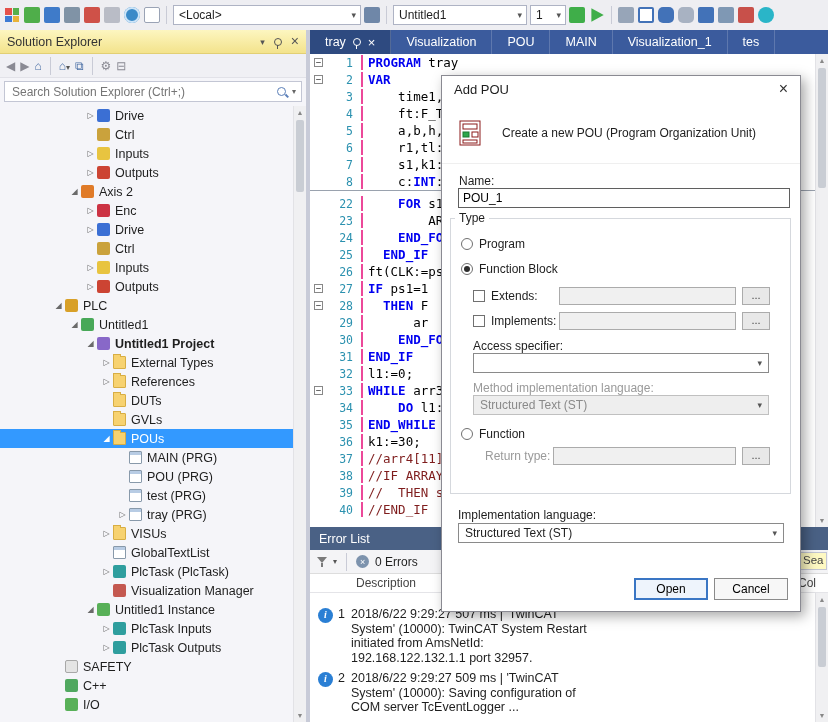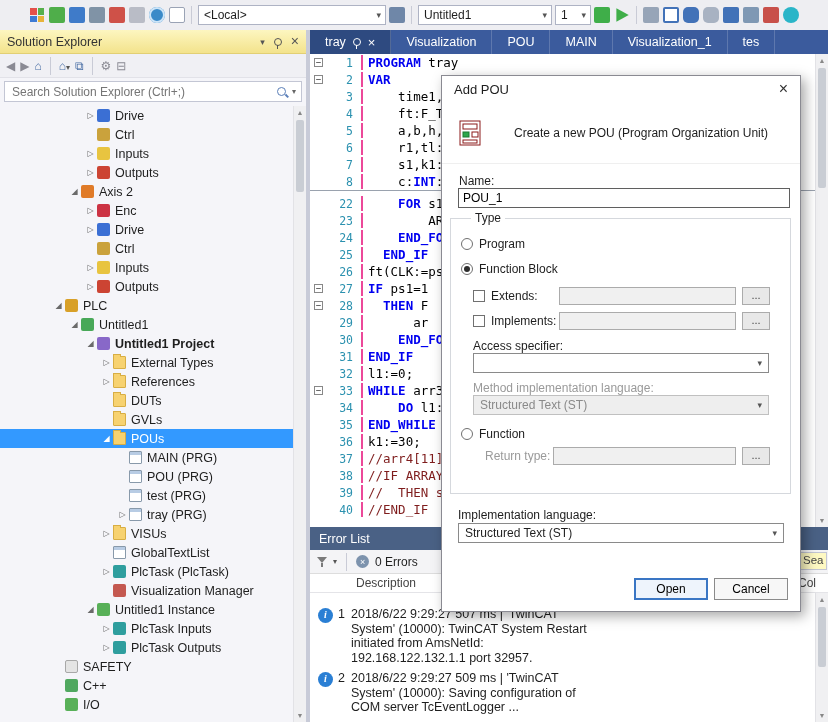--- a/index.html
+++ b/index.html
@@ -1,21 +1,21 @@
 <!DOCTYPE html>
 <html><head>
 <meta charset="utf-8">
 <style>
   html,body{margin:0;padding:0;background:#d6d6de;}
   .screen{position:relative;width:828px;height:722px;background:#eeeef2;overflow:hidden;
           font-family:"Liberation Sans",sans-serif;color:#1e1e1e;}
 
   
   .topbar{position:absolute;left:0;top:0;width:828px;height:30px;display:flex;align-items:center;
-          gap:3px;padding:0 4px;box-sizing:border-box;background:#eeeef2;justify-content:center;}
+          gap:3px;padding:0 4px;box-sizing:border-box;background:#eeeef2;}
   .tb-group{display:flex;align-items:center;gap:4px;}
   .tbi{width:16px;height:16px;border-radius:2px;flex:none;box-sizing:border-box;}
   .tsep{width:1px;height:18px;background:#c9cbd6;margin:0 3px;flex:none;}
   .combo{height:20px;background:#fff;border:1px solid #aeb3c4;display:flex;align-items:center;
          font-size:12px;padding:0 5px;box-sizing:border-box;position:relative;}
   .combo::after{content:'▾';position:absolute;right:4px;font-size:9px;color:#555;}
   .combo-local{width:188px;}
   .combo-project{width:134px;}
   .combo-num{width:36px;}
   .i-twincat-logo{background:
@@ -144,27 +144,27 @@
   .enum{width:13px;flex:none;}
   .edesc{width:248px;}
   .el-scroll{position:absolute;top:66px;right:0;width:13px;bottom:0;background:#f0f0f2;border-left:1px solid #e2e2e6;box-sizing:border-box;}
 
   
   .dlg{position:absolute;left:441px;top:75px;width:360px;height:537px;background:#fff;border:1px solid #8a8a92;
        box-shadow:4px 4px 12px rgba(0,0,0,.35);z-index:50;font-size:12px;box-sizing:border-box;}
   .dlg-titlebar{position:absolute;left:0;top:0;right:0;height:26px;display:flex;align-items:center;
                 padding:0 12px;font-size:13px;box-sizing:border-box;}
   .dlg-x{margin-left:auto;font-size:16px;line-height:1;color:#333;}
-  .dlg-sub{position:absolute;left:0;top:26px;right:0;height:62px;display:flex;align-items:center;gap:28px;
+  .dlg-sub{position:absolute;left:0;top:26px;right:0;height:62px;display:flex;align-items:center;gap:16px;
            padding:0 14px;border-bottom:1px solid #efefef;box-sizing:border-box;}
   .dlg-name-label{position:absolute;left:17px;top:98px;}
   .dlg-name{position:absolute;left:16px;top:112px;width:322px;height:18px;border:1px solid #5f5f5f;
             font-size:12px;padding:0 4px;font-family:"Liberation Sans",sans-serif;box-sizing:content-box;}
   .grp{position:absolute;left:8px;top:142px;width:341px;height:276px;border:1px solid #d5d8dd;box-sizing:border-box;}
-  .grp-label{position:absolute;left:20px;top:-8px;background:#fff;padding:0 4px;}
+  .grp-label{position:absolute;left:4px;top:-8px;background:#fff;padding:0 4px;}
   .drow{position:absolute;display:flex;align-items:center;gap:6px;}
   .radio{width:12px;height:12px;border:1px solid #707070;border-radius:50%;background:#fff;position:relative;flex:none;box-sizing:border-box;}
   .radio.checked::after{content:'';position:absolute;left:2px;top:2px;right:2px;bottom:2px;border-radius:50%;background:#2d2d2d;}
   .cb{width:12px;height:12px;border:1px solid #707070;background:#fff;flex:none;box-sizing:border-box;}
   .rlab{white-space:nowrap;}
   .rlab.w62{width:62px;}
   .tf{height:18px;border:1px solid #ababab;background:#f0f0f0;box-sizing:border-box;}
   .tfflex{flex:1;}
   .dots{width:28px;height:18px;background:#e8e8e8;border:1px solid #ababab;text-align:center;line-height:15px;
         color:#444;font-size:11px;box-sizing:border-box;flex:none;}

